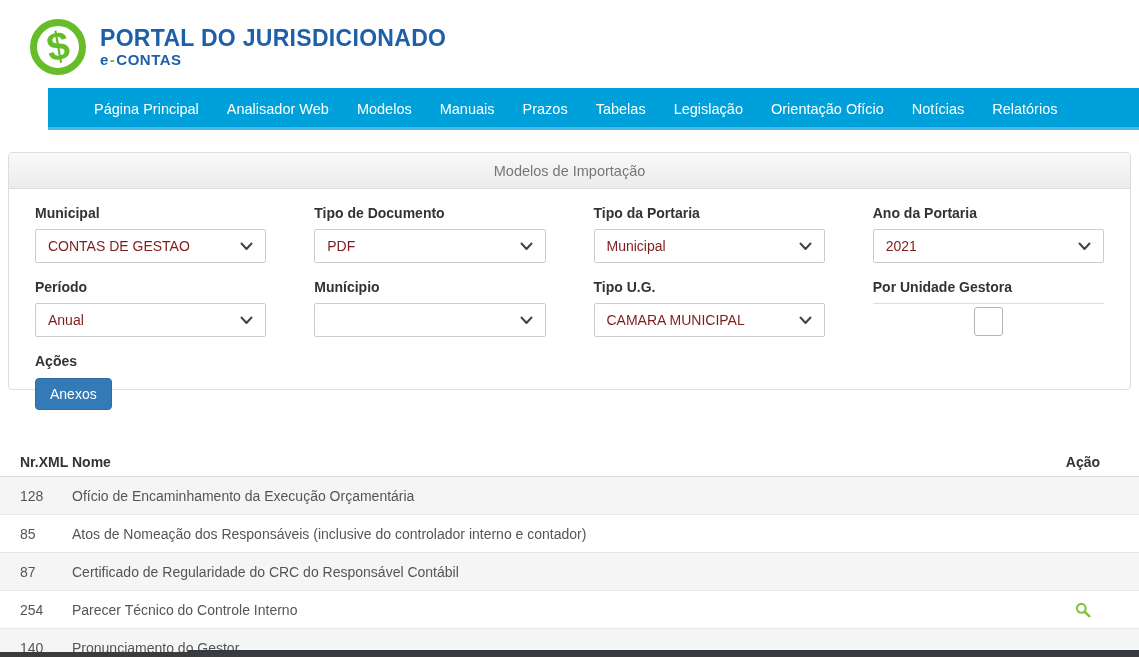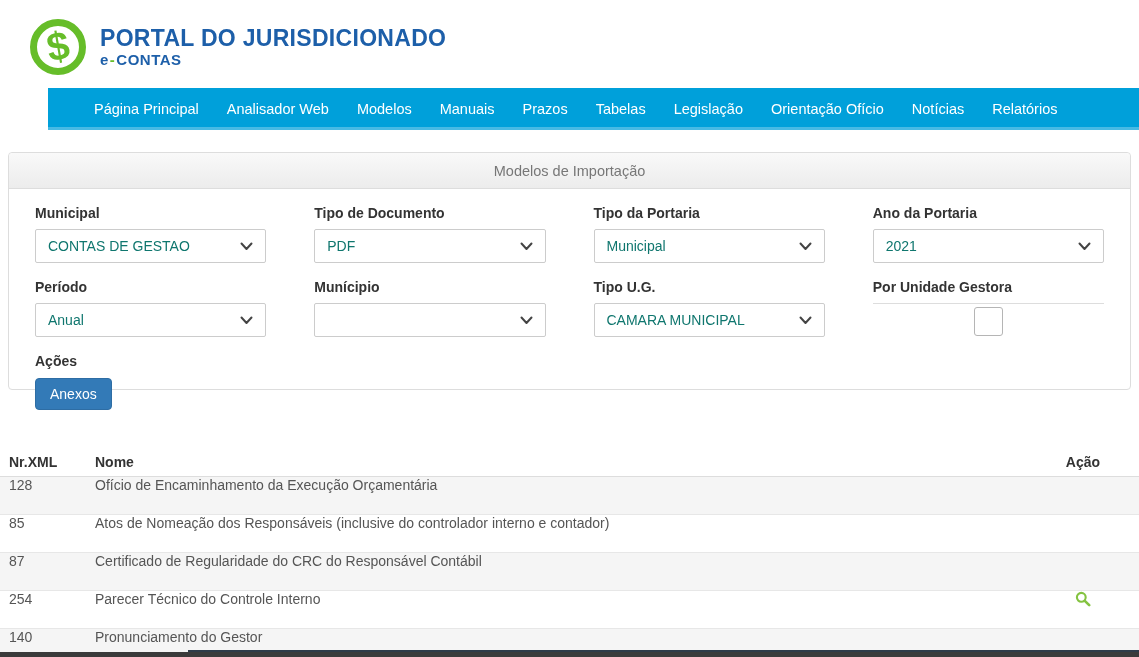--- a/index.html
+++ b/index.html
@@ -35,37 +35,37 @@
   .panel{position:absolute;left:8px;right:8px;top:152px;height:238px;
     border:1px solid #ddd;border-radius:4px;background:#fff;}
   .panel-header{height:36px;background:linear-gradient(#f9f9f9,#ececec);
     border-bottom:1px solid #ddd;border-radius:4px 4px 0 0;
     display:flex;align-items:center;justify-content:center;color:#777;font-size:14.5px;}
   .panel-body{padding:16px 26px 0;}
   .form-grid{display:grid;grid-template-columns:repeat(4,1fr);column-gap:48px;row-gap:16px;}
   .field-label{font-weight:bold;font-size:14px;color:#333;margin-bottom:8px;}
   .select{height:34px;border:1px solid #ccc;border-radius:2px;background:#fff;
     display:flex;align-items:center;justify-content:space-between;
-    padding:0 12px;color:#0f766e;font-size:14px;cursor:pointer;}
+    padding:0 12px;color:#7f1d1d;font-size:14px;cursor:pointer;}
   .select-value{white-space:nowrap;overflow:hidden;}
   .checkbox-wrap{border-top:1px solid #ddd;display:flex;justify-content:center;padding-top:3px;}
   .checkbox{width:29px;height:29px;border:1px solid #b5b5b5;border-radius:3px;background:#fff;cursor:pointer;}
   .actions-block{margin-top:16px;}
   .btn-primary{display:inline-block;margin-top:9px;background:var(--btn-blue);
     border:1px solid var(--btn-blue-border);color:#fff;font-size:14px;
     font-family:"Liberation Sans", sans-serif;padding:7px 14px;border-radius:4px;cursor:pointer;}
 
   
   .table{position:absolute;top:448px;left:0;right:0;}
   .thead{display:flex;align-items:center;height:29px;font-weight:bold;
     color:#333;font-size:14px;border-bottom:1px solid #ddd;}
-  .col-nr{width:95px;padding-left:9px;flex:0 0 auto;}
+  .col-nr{width:72px;padding-left:20px;flex:0 0 auto;}
   .col-nome{flex:1;}
   .col-acao{width:112px;flex:0 0 auto;display:flex;justify-content:flex-end;padding-right:39px;}
-  .trow{display:flex;align-items:flex-start;height:38px;border-bottom:1px solid #e7e7e7;
+  .trow{display:flex;align-items:center;height:38px;border-bottom:1px solid #e7e7e7;
     color:#555;font-size:14px;}
   .trow:nth-child(odd){background:#f5f5f5;}
   .trow .col-acao{padding-right:48px;}
   .search-btn{display:flex;align-items:center;cursor:pointer;}
 
   
   .bottom-line{position:absolute;bottom:5px;left:188px;right:0;height:2px;background:#2f3b49;}
   .bottom-bar{position:absolute;bottom:0;left:0;width:100%;height:5px;background:#3b3b3b;}
 </style>
 </head>

